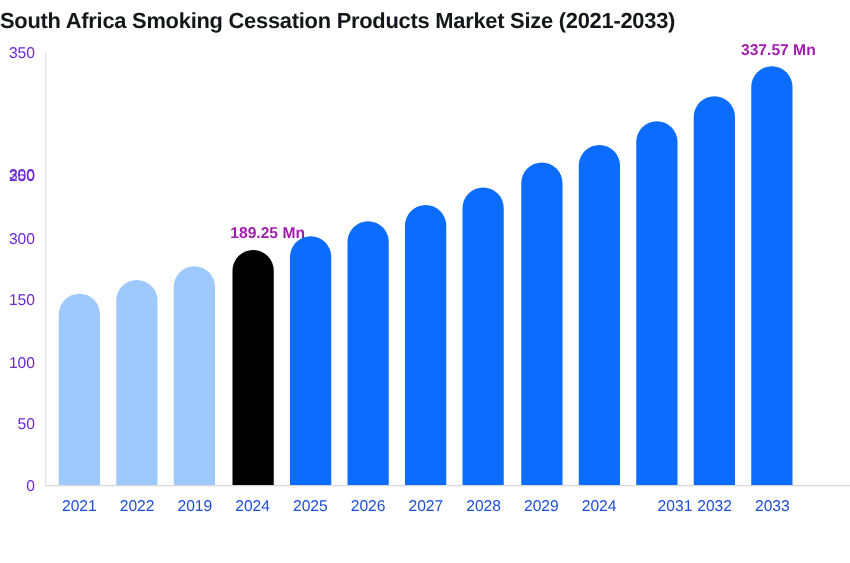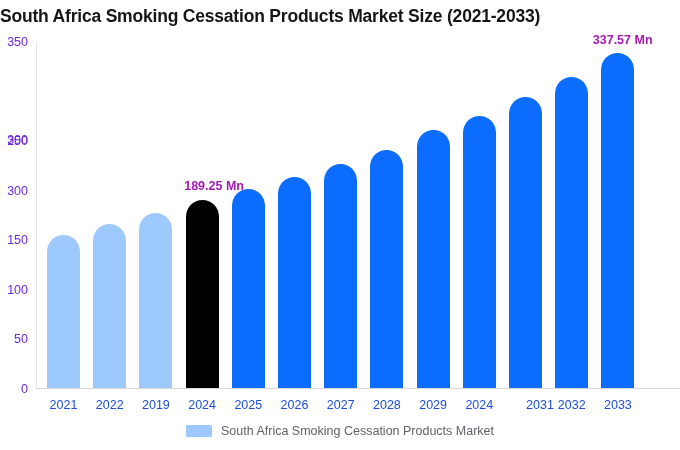--- a/index.html
+++ b/index.html
@@ -169,18 +169,14 @@
         <div class="x-tick" style="left: 504px;">2031</div>
         <div class="x-tick" style="left: 535.7px;">2032</div>
         <div class="x-tick" style="left: 581.9px;">2033</div>
       </div>
     <div id="value-labels">
         <div class="bar-value-label" style="left: 166.1px; top: 137px; margin-left: 12px;">189.25 Mn</div>
         <div class="bar-value-label" style="left: 581.9px; top: -8.67654px; transform: translateX(-42%);">337.57 Mn</div>
       </div>
   </div>
 
-  <div id="legend">
-    <span id="legend-swatch"></span>
-    <span id="legend-label">South Africa Smoking Cessation Products Market</span>
-  </div>
 
 </div>
 
 </body></html>

